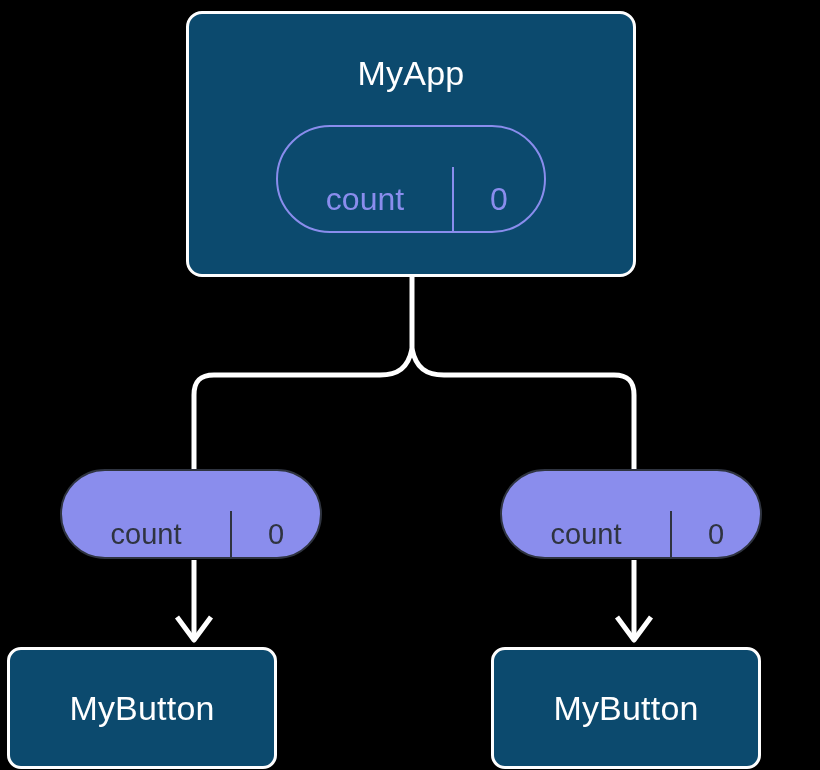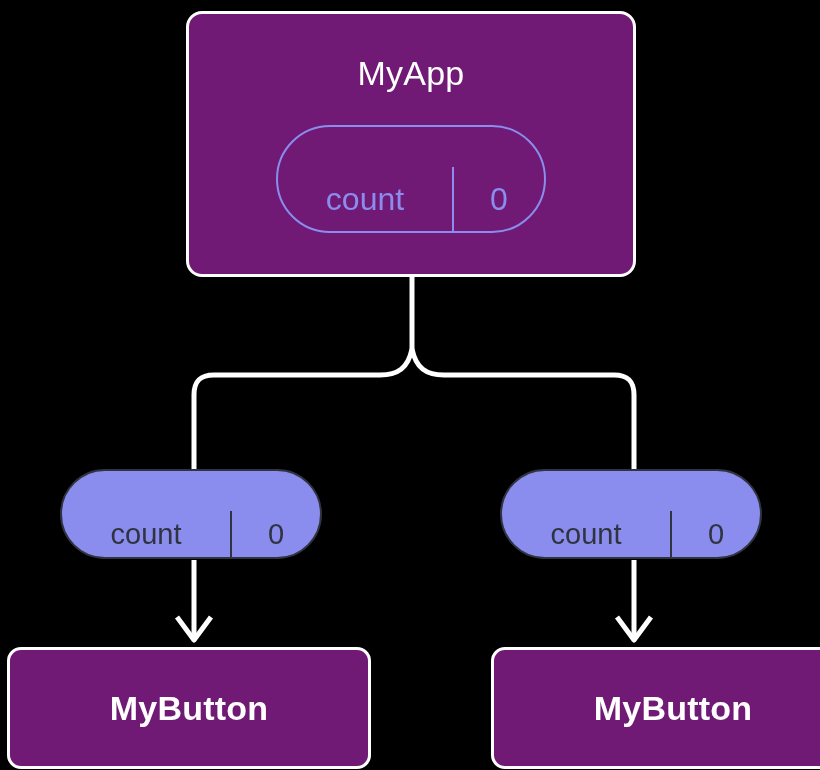--- a/index.html
+++ b/index.html
@@ -18,21 +18,21 @@
   #edges {
     position: absolute;
     left: 0;
     top: 0;
     width: 820px;
     height: 770px;
   }
   .node-box {
     position: absolute;
     box-sizing: border-box;
-    background: #701a75;
+    background: #0c4a6e;
     border: 3px solid #fefefe;
     border-radius: 14px;
     display: flex;
     align-items: center;
     justify-content: center;
     color: #ffffff;
   }
   .node-app {
     left: 186px;
     top: 11px;
@@ -42,26 +42,25 @@
     align-items: flex-start;
     justify-content: center;
   }
   .node-app .node-title {
     margin-top: 40px;
     font-size: 34px;
     letter-spacing: 0.2px;
     color: #ffffff;
   }
   .node-btn {
-    width: 364px;
+    width: 270px;
     height: 122px;
     font-size: 34px;
     letter-spacing: 0.2px;
     border-radius: 14px;
-    font-weight: bold;
   }
   .node-btn-left { left: 7px; top: 647px; }
   .node-btn-right { left: 491px; top: 647px; }
 
   
   .pill {
     position: absolute;
     box-sizing: border-box;
     display: flex;
     align-items: stretch;

